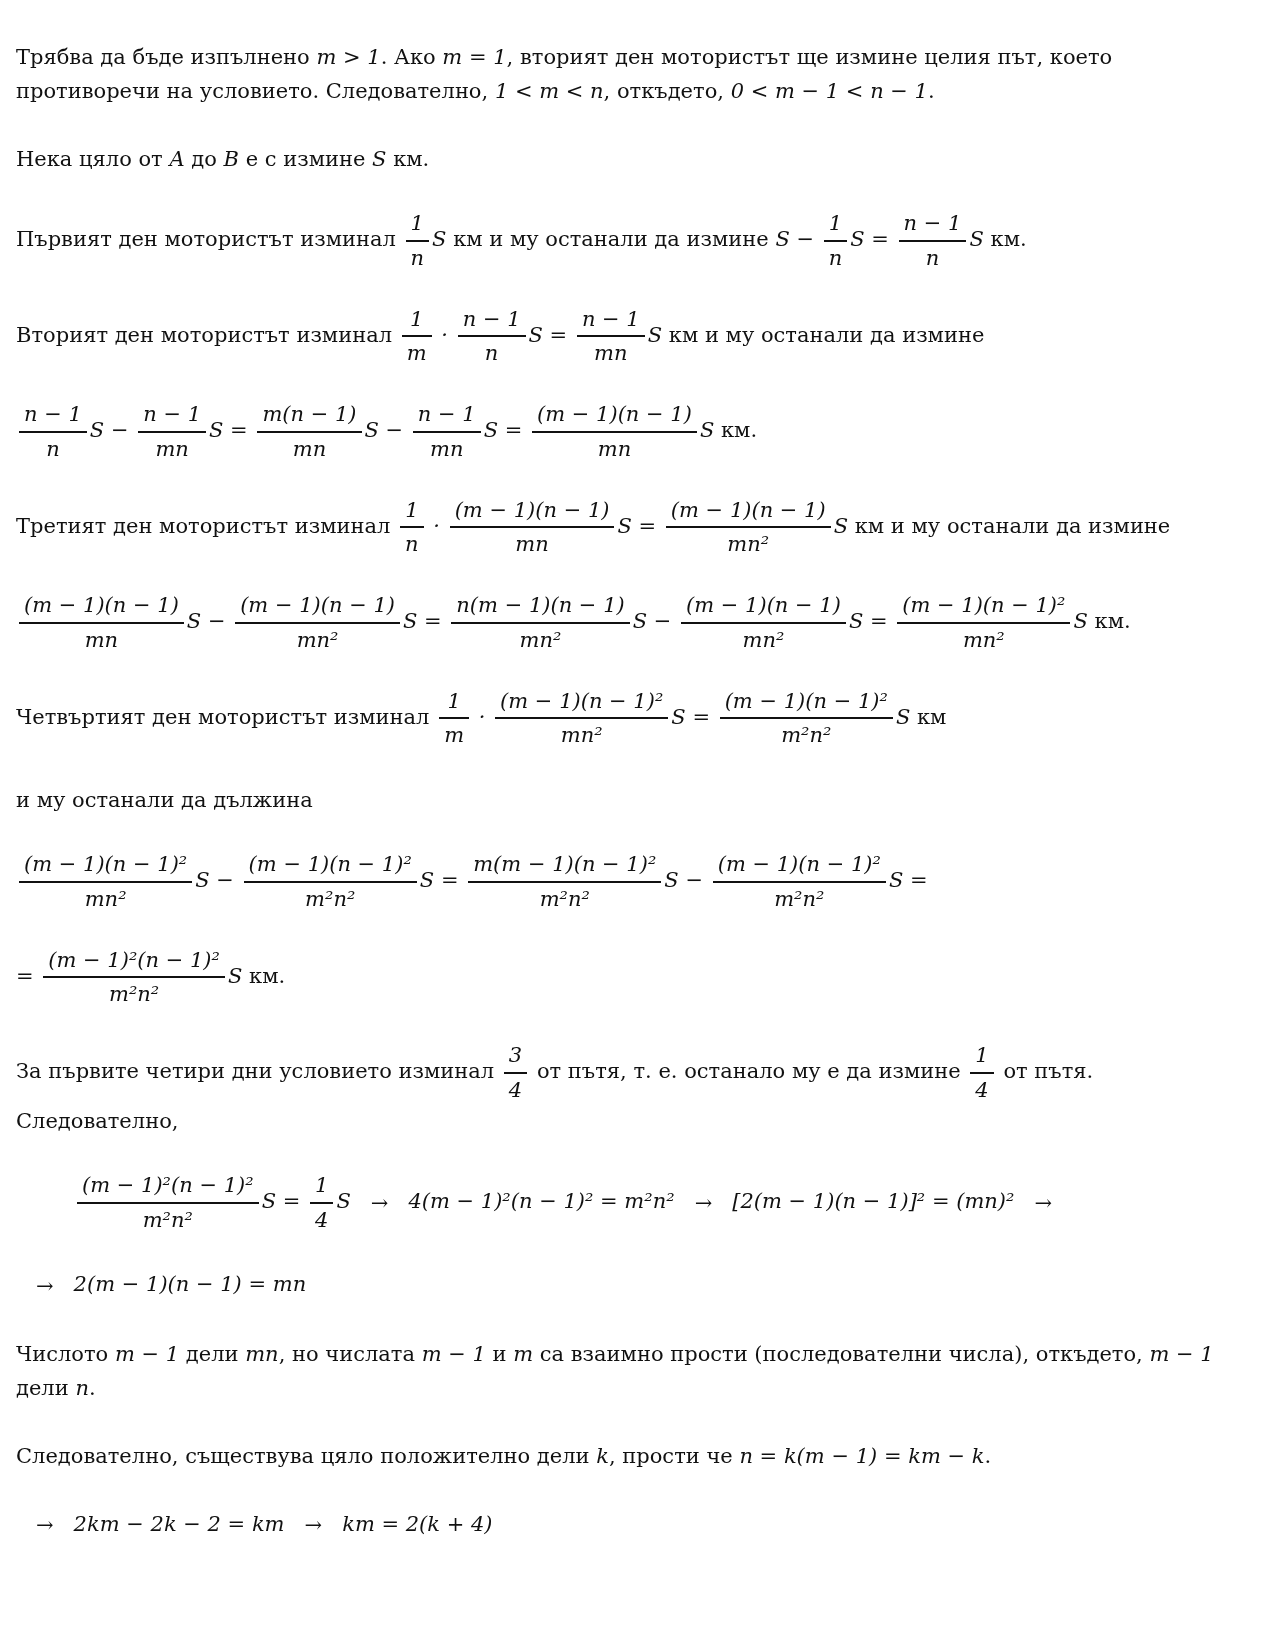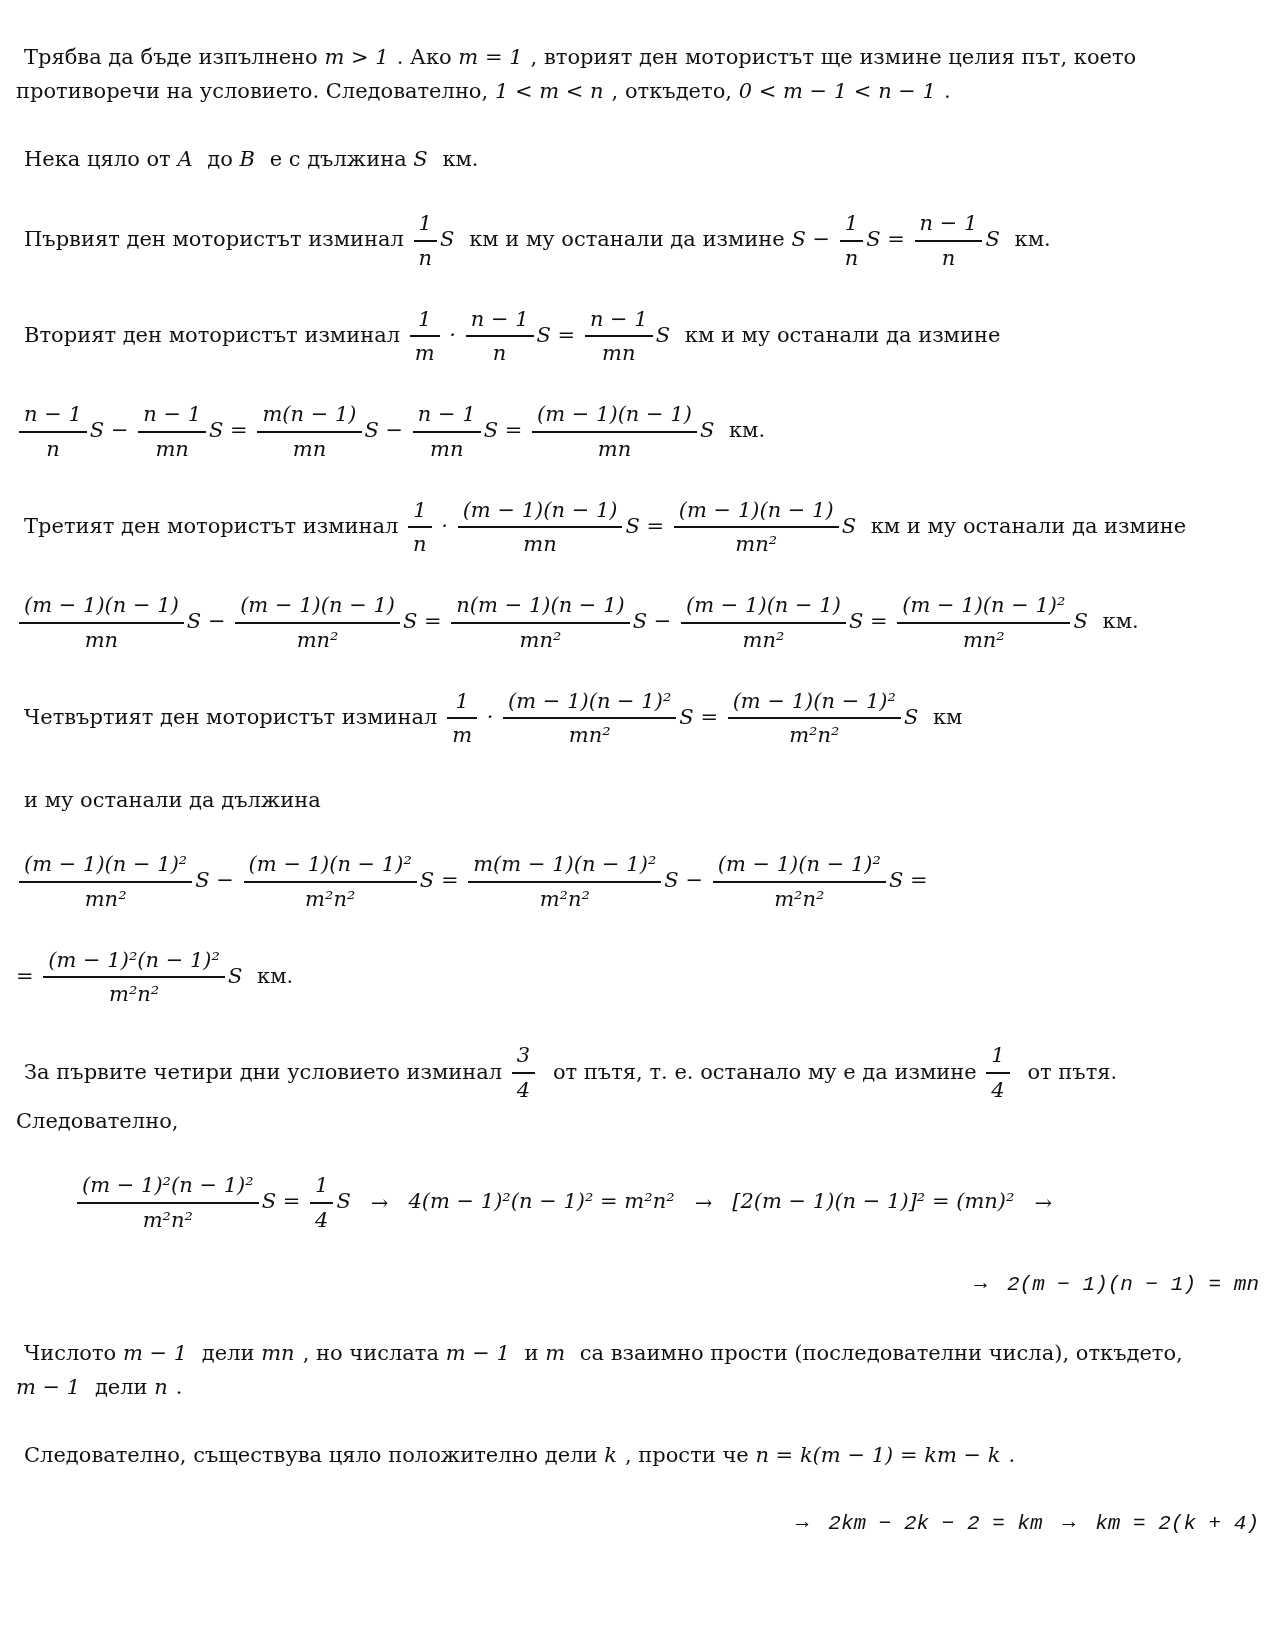--- a/index.html
+++ b/index.html
@@ -15,23 +15,23 @@
   }
   .page {
     width: 1275px;
     min-height: 1650px;
     padding: 40px 16px 24px 16px;
   }
   .block {
     margin: 0 0 34px 0;
     line-height: 34px;
   }
-  .block.center { text-align: right; font-family: Liberation Mono, monospace; }
+  .block.center { text-align: left; }
   .block.indent { padding-left: 58px; }
-  .txt { font-style: normal; margin-left: 8px; }
+  .txt { font-style: normal; }
   .math {
     font-style: italic;
     white-space: pre;
   }
   .arrow {
     font-style: normal;
     display: inline-block;
     margin: 0 20px;
     vertical-align: middle;
   }
@@ -53,21 +53,21 @@
     display: block;
     padding: 4px 5px 1px 5px;
   }
 </style>
 </head>
 <body>
 
 <main class="page">
   <section>
       <div class="block left"><span class="txt">Трябва да бъде изпълнено </span><span class="math">m &gt; 1</span><span class="txt">. Ако </span><span class="math">m = 1</span><span class="txt">, вторият ден мотористът ще измине целия път, което противоречи на условието. Следователно, </span><span class="math">1 &lt; m &lt; n</span><span class="txt">, откъдето, </span><span class="math">0 &lt; m − 1 &lt; n − 1</span><span class="txt">.</span></div>
-      <div class="block left"><span class="txt">Нека цяло от </span><span class="math">A</span><span class="txt"> до </span><span class="math">B</span><span class="txt"> е с дължина </span><span class="math">S</span><span class="txt"> км.</span></div>
+      <div class="block left"><span class="txt">Нека цяло от </span><span class="math">A</span><span class="txt"> до </span><span class="math">B</span><span class="txt"> е с измине </span><span class="math">S</span><span class="txt"> км.</span></div>
       <div class="block left"><span class="txt">Първият ден мотористът изминал </span><span class="frac"><span class="num">1</span><span class="den">n</span></span><span class="math">S</span><span class="txt"> км и му останали да измине </span><span class="math">S − </span><span class="frac"><span class="num">1</span><span class="den">n</span></span><span class="math">S = </span><span class="frac"><span class="num">n − 1</span><span class="den">n</span></span><span class="math">S</span><span class="txt"> км.</span></div>
       <div class="block left"><span class="txt">Вторият ден мотористът изминал </span><span class="frac"><span class="num">1</span><span class="den">m</span></span><span class="math"> · </span><span class="frac"><span class="num">n − 1</span><span class="den">n</span></span><span class="math">S = </span><span class="frac"><span class="num">n − 1</span><span class="den">mn</span></span><span class="math">S</span><span class="txt"> км и му останали да измине</span></div>
       <div class="block left"><span class="frac"><span class="num">n − 1</span><span class="den">n</span></span><span class="math">S − </span><span class="frac"><span class="num">n − 1</span><span class="den">mn</span></span><span class="math">S = </span><span class="frac"><span class="num">m(n − 1)</span><span class="den">mn</span></span><span class="math">S − </span><span class="frac"><span class="num">n − 1</span><span class="den">mn</span></span><span class="math">S = </span><span class="frac"><span class="num">(m − 1)(n − 1)</span><span class="den">mn</span></span><span class="math">S</span><span class="txt"> км.</span></div>
       <div class="block left"><span class="txt">Третият ден мотористът изминал </span><span class="frac"><span class="num">1</span><span class="den">n</span></span><span class="math"> · </span><span class="frac"><span class="num">(m − 1)(n − 1)</span><span class="den">mn</span></span><span class="math">S = </span><span class="frac"><span class="num">(m − 1)(n − 1)</span><span class="den">mn²</span></span><span class="math">S</span><span class="txt"> км и му останали да измине</span></div>
       <div class="block left"><span class="frac"><span class="num">(m − 1)(n − 1)</span><span class="den">mn</span></span><span class="math">S − </span><span class="frac"><span class="num">(m − 1)(n − 1)</span><span class="den">mn²</span></span><span class="math">S = </span><span class="frac"><span class="num">n(m − 1)(n − 1)</span><span class="den">mn²</span></span><span class="math">S − </span><span class="frac"><span class="num">(m − 1)(n − 1)</span><span class="den">mn²</span></span><span class="math">S = </span><span class="frac"><span class="num">(m − 1)(n − 1)²</span><span class="den">mn²</span></span><span class="math">S</span><span class="txt"> км.</span></div>
       <div class="block left"><span class="txt">Четвъртият ден мотористът изминал </span><span class="frac"><span class="num">1</span><span class="den">m</span></span><span class="math"> · </span><span class="frac"><span class="num">(m − 1)(n − 1)²</span><span class="den">mn²</span></span><span class="math">S = </span><span class="frac"><span class="num">(m − 1)(n − 1)²</span><span class="den">m²n²</span></span><span class="math">S</span><span class="txt"> км</span></div>
       <div class="block left"><span class="txt">и му останали да дължина</span></div>
       <div class="block left"><span class="frac"><span class="num">(m − 1)(n − 1)²</span><span class="den">mn²</span></span><span class="math">S − </span><span class="frac"><span class="num">(m − 1)(n − 1)²</span><span class="den">m²n²</span></span><span class="math">S = </span><span class="frac"><span class="num">m(m − 1)(n − 1)²</span><span class="den">m²n²</span></span><span class="math">S − </span><span class="frac"><span class="num">(m − 1)(n − 1)²</span><span class="den">m²n²</span></span><span class="math">S =</span></div>
       <div class="block left"><span class="math">= </span><span class="frac"><span class="num">(m − 1)²(n − 1)²</span><span class="den">m²n²</span></span><span class="math">S</span><span class="txt"> км.</span></div>
       <div class="block left"><span class="txt">За първите четири дни условието изминал </span><span class="frac"><span class="num">3</span><span class="den">4</span></span><span class="txt"> от пътя, т. е. останало му е да измине </span><span class="frac"><span class="num">1</span><span class="den">4</span></span><span class="txt"> от пътя. Следователно,</span></div>

